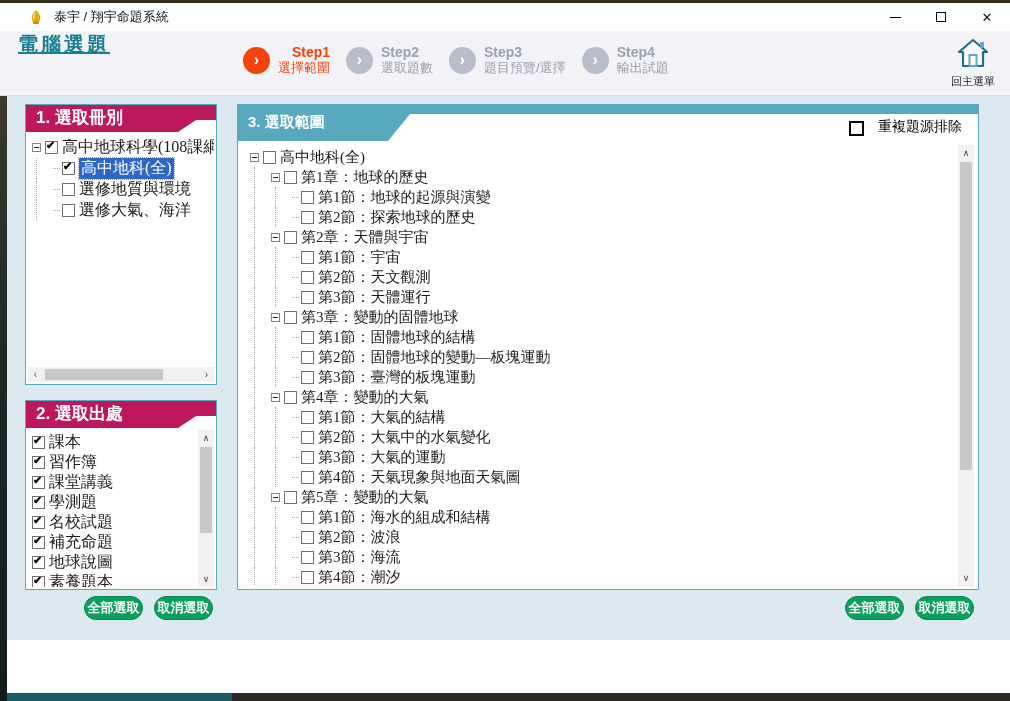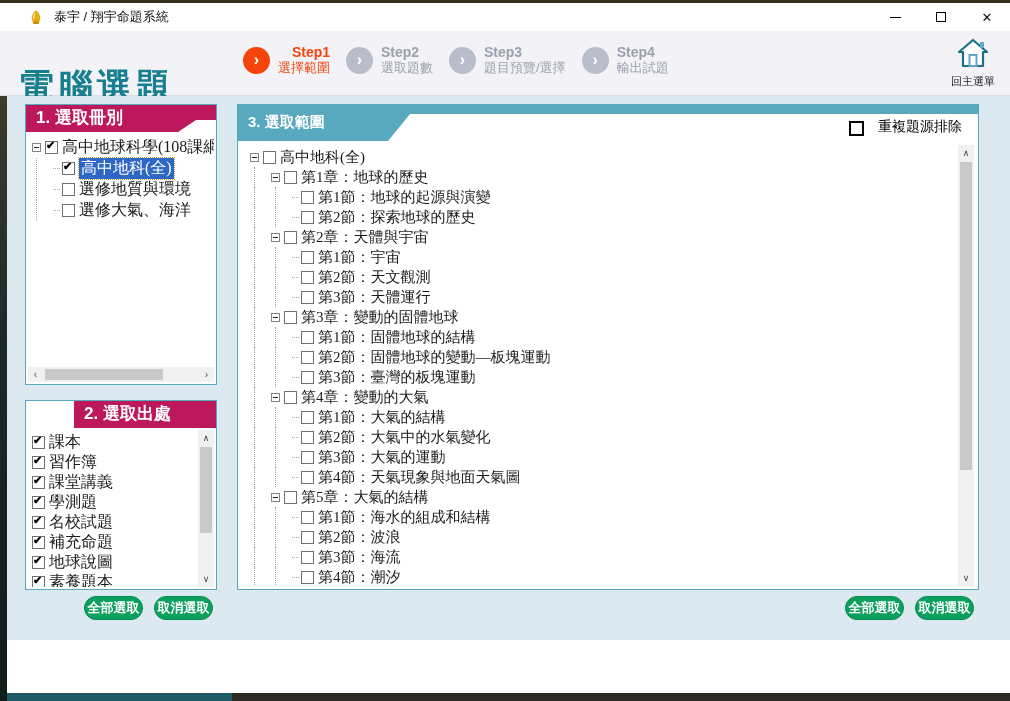--- a/index.html
+++ b/index.html
@@ -14,21 +14,21 @@
   .titlebar { position:absolute; left:0; top:3px; width:1010px; height:28px; background:#fff; display:flex; align-items:center; }
   .app-ico { width:16px; height:16px; margin-left:28px; }
   .tb-title { font-size:13px; color:#111; margin-left:10px; }
   .tb-ctls { position:absolute; right:0; top:0; height:28px; display:flex; }
   .ctl { width:46px; height:28px; display:flex; align-items:center; justify-content:center; color:#111; font-size:13px; cursor:default; }
   .ctl-min i { display:block; width:11px; height:1px; background:#000; }
   .ctl-max i { display:block; width:10px; height:10px; border:1px solid #000; }
 
   
   .hdr { position:absolute; left:0; top:31px; width:1010px; height:65px; background:#f2f2f7; border-bottom:1px solid #dcdce4; }
-  .hdr-title { position:absolute; left:18px; top:32px; font-size:36px; font-weight:bold; color:#187f90; letter-spacing:3px; }
+  .hdr-title { position:absolute; left:18px; top:0; font-size:20px; font-weight:bold; color:#187f90; letter-spacing:3px;text-decoration:underline; }
   .steps { position:absolute; left:243px; top:13px; display:flex; }
   .step { display:flex; align-items:center; margin-right:16px; }
   .step-circle { width:27px; height:27px; border-radius:50%; display:flex; align-items:center; justify-content:center; color:#fff; font-weight:bold; font-size:16px; margin-right:8px; }
   .step.active .step-circle { background:#f4440c; }
   .step.inactive .step-circle { background:#b9bdc9; }
   .step-txt { display:flex; flex-direction:column; line-height:16px; }
   .step-name { font-size:14px; font-weight:bold; }
   .step-label { font-size:13px; }
   .step.active .step-name, .step.active .step-label { color:#f4440c;text-align:right; }
   .step.inactive .step-name, .step.inactive .step-label { color:#9ba1ae; }
@@ -62,21 +62,21 @@
   
   .hscroll { position:absolute; left:2px; right:2px; bottom:2px; height:15px; background:#f1f1f1; display:flex; align-items:center; }
   .hs-btn { width:15px; height:15px; display:flex; align-items:center; justify-content:center; font-size:10px; color:#555; background:#f1f1f1; flex:none; }
   .hs-thumb { width:118px; height:11px; background:#c9c9c9; margin-left:2px; border-radius:1px; }
   .vscroll { position:absolute; width:16px; background:#f1f1f1; }
   .vs-btn { position:absolute; left:0; width:16px; height:16px; display:flex; align-items:center; justify-content:center; font-size:9px; color:#444; }
   .vs-up { top:0; } .vs-down { bottom:0; }
   .vs-thumb { position:absolute; left:2px; width:12px; background:#c9c9c9; border-radius:1px; }
 
   
-  .p2 { left:25px; top:400px; width:192px; height:190px;padding-left:48px; }
+  .p2 { left:25px; top:400px; width:192px; height:190px; }
   .p2-body { position:absolute; left:2px; top:29px; right:18px; bottom:2px; overflow:hidden; padding:2px 0 0 4px; }
   .p2row { display:flex; align-items:center; height:20px; }
   .p2 .vscroll { right:2px; top:29px; bottom:2px; }
   .p2 .vs-thumb { top:17px; height:86px; }
 
   
   .gbtn { position:absolute; width:59px; height:24px; border-radius:12px; background:#0ba05e; border:1px solid #078a50; color:#fff; font-size:13px; font-weight:bold; display:flex; align-items:center; justify-content:center; cursor:pointer; }
 
   
   .p3 { left:237px; top:104px; width:742px; height:486px; }
@@ -384,21 +384,21 @@
           <span class="stub"></span>
           <span class="cb"></span>
           <span class="tl">第4節：天氣現象與地面天氣圖</span>
         </div>
       <div class="trow">
           <span class="gut"></span>
           <span class="exp">
             <i></i>
           </span>
           <span class="cb"></span>
-          <span class="tl">第5章：大氣的結構</span>
+          <span class="tl">第5章：變動的大氣</span>
         </div>
       <div class="trow">
           <span class="gut"></span>
           <span class="gut"></span>
           <span class="stub"></span>
           <span class="cb"></span>
           <span class="tl">第1節：海水的組成和結構</span>
         </div>
       <div class="trow">
           <span class="gut"></span>

